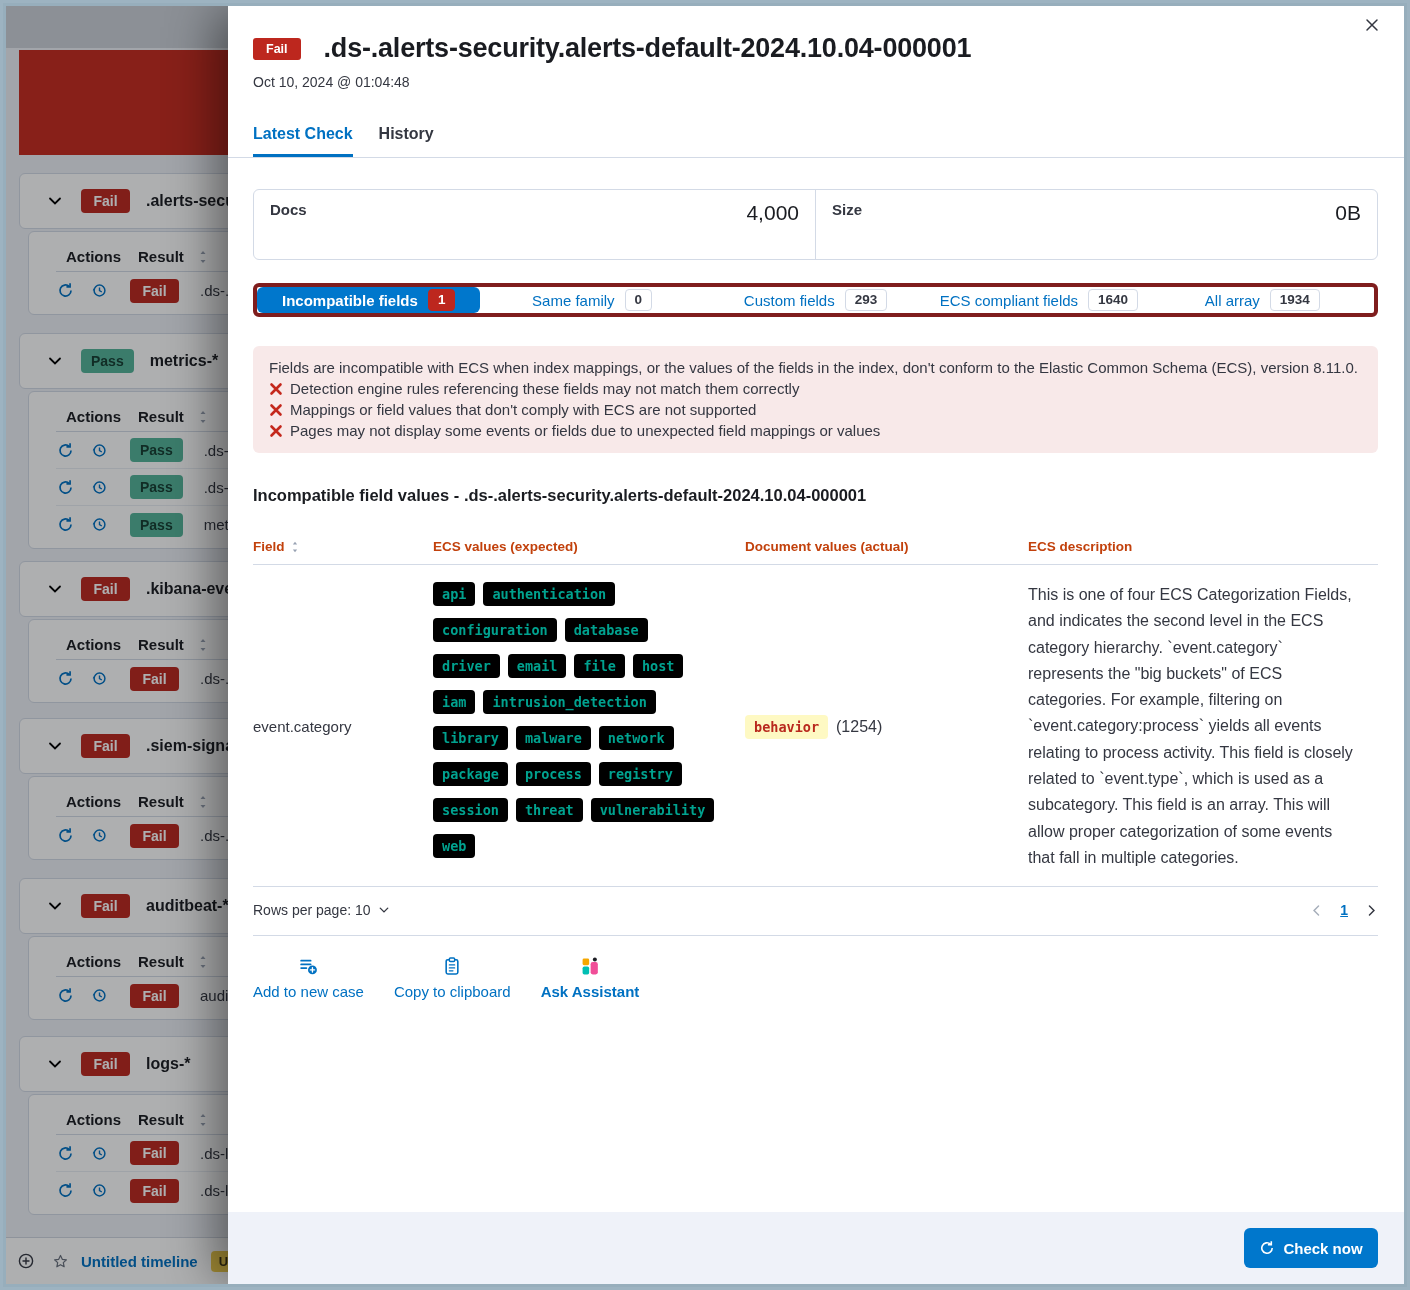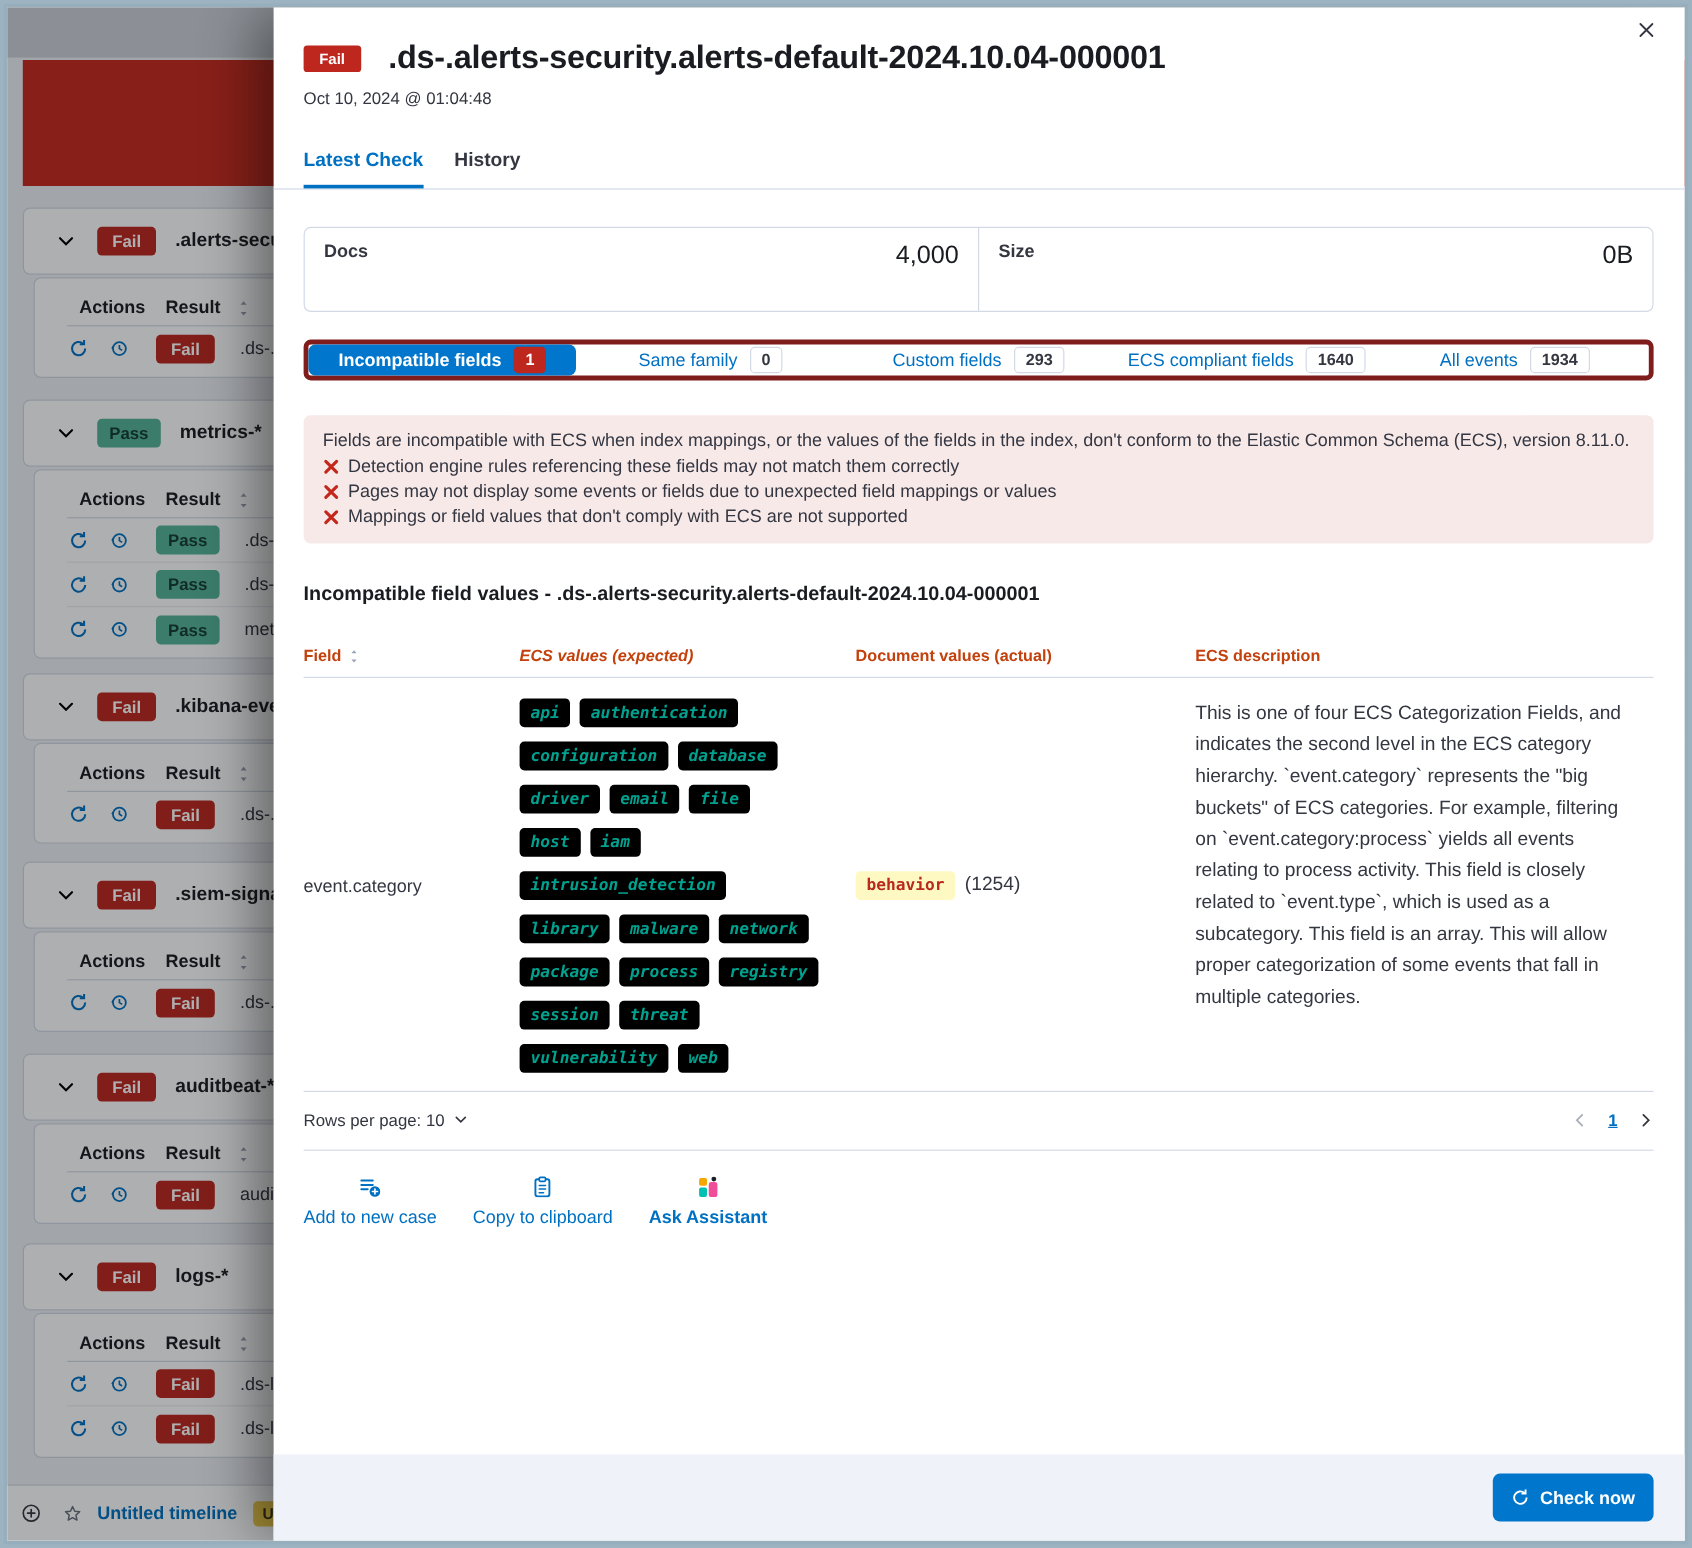--- a/index.html
+++ b/index.html
@@ -92,21 +92,21 @@
   .searchbox { margin-top:16px; height:38px; border:1px solid #d3dae6; border-radius:6px;
     background:#fbfcfd; display:flex; align-items:center; padding:0 12px; }
   .search-icon { width:16px; height:16px; color:#69707d; flex:none; }
   .searchbox input { flex:1; border:none; outline:none; background:transparent; margin-left:8px;
     font-size:16px; color:#343741; font-family:"Liberation Sans", sans-serif; }
   .searchbox input::placeholder { color:#8b919e; }
 
   .tbl { margin-top:34px; }
   .tbl-head { display:flex; border-bottom:1px solid #d3dae6; padding-bottom:10px; }
   .th { font-size:13.5px; font-weight:700; color:#c2410c; display:flex; align-items:center; gap:4px; }
-  .col1 { width:180px; } .col2 { width:280px;font-style:italic; } .col3 { width:283px; } .col4 { flex:1; }
+  .col1 { width:180px; } .col2 { width:312px; } .col3 { width:283px; } .col4 { flex:1; }
   .trow { display:flex; border-bottom:1px solid #d3dae6; padding:17px 0 15px; }
   .td-field { font-size:15px; color:#343741; display:flex; align-items:center; }
   .badges { display:flex; flex-wrap:wrap; gap:12px 8px; align-content:flex-start; padding-right:30px; }
   .ecsb { background:#000000; border-radius:4px; padding:4px 9px;
     font-family:"DejaVu Sans Mono", monospace; font-size:13.5px; font-weight:600; color:#00a28f; }
   .td-doc { display:flex; align-items:center; gap:8px; }
   .docb { background:#fef9c3; border-radius:4px; padding:4px 9px;
     font-family:"DejaVu Sans Mono", monospace; font-size:13.5px; font-weight:700; color:#b9291e; }
   .doc-count { font-size:16px; color:#343741; }
   .desc { font-size:16px; line-height:26.3px; color:#343741; padding-right:20px; }
@@ -462,44 +462,44 @@
         </button>
         <button class="seg">
           <span class="seg-label">Custom fields</span>
           <span class="count-badge">293</span>
         </button>
         <button class="seg">
           <span class="seg-label">ECS compliant fields</span>
           <span class="count-badge">1640</span>
         </button>
         <button class="seg">
-          <span class="seg-label">All events</span>
+          <span class="seg-label">All array</span>
           <span class="count-badge">1934</span>
         </button>
       </div>
 
       <div class="callout">
         <div class="callout-intro">Fields are incompatible with ECS when index mappings, or the values of the fields in the index, don't conform to the Elastic Common Schema (ECS), version 8.11.0.</div>
         <div class="callout-line">
           <svg class="x-icon" viewBox="0 0 14 14">
                 <use href="#i-x"></use>
               </svg>
           <span>Detection engine rules referencing these fields may not match them correctly</span>
         </div>
         <div class="callout-line">
           <svg class="x-icon" viewBox="0 0 14 14">
                 <use href="#i-x"></use>
               </svg>
-          <span>Pages may not display some events or fields due to unexpected field mappings or values</span>
+          <span>Mappings or field values that don't comply with ECS are not supported</span>
         </div>
         <div class="callout-line">
           <svg class="x-icon" viewBox="0 0 14 14">
                 <use href="#i-x"></use>
               </svg>
-          <span>Mappings or field values that don't comply with ECS are not supported</span>
+          <span>Pages may not display some events or fields due to unexpected field mappings or values</span>
         </div>
       </div>
 
       <h2 class="section-title">Incompatible field values - .ds-.alerts-security.alerts-default-2024.10.04-000001</h2>
 
 
       <div class="tbl">
         <div class="tbl-head">
           <div class="th col1">
             <span>Field</span>

